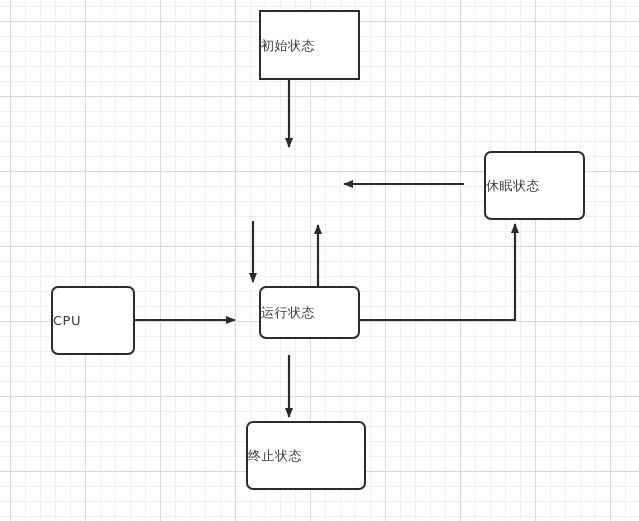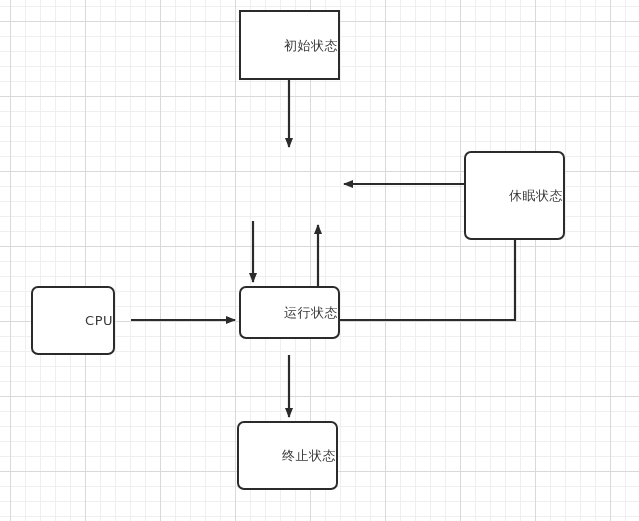--- a/index.html
+++ b/index.html
@@ -22,25 +22,26 @@
     overflow: hidden;
     font-family: "DejaVu Sans", "Liberation Sans", sans-serif;
   }
   .node {
     position: absolute;
     box-sizing: border-box;
     background: #ffffff;
     border: 2px solid #2b2b2b;
     display: flex;
     align-items: center;
-    justify-content: flex-end;
+    justify-content: flex-start;
     color: #3a3a3a;
     font-size: 13px;
     letter-spacing: 0.5px;
     z-index: 3;
+    margin-left: 20px;
   }
   .node.rounded { border-radius: 7px; }
   .node.sharp { border-radius: 0; }
   .node-label {
     display: block;
     line-height: 1;
     white-space: nowrap;
   }
   .edge-svg {
     position: absolute;
@@ -72,29 +73,29 @@
         <path d="M 131,320 L 235,320" stroke-linecap="butt" stroke-linejoin="miter" marker-end="url(#arrowhead)"></path>
         <path d="M 289,355 L 289,417" stroke-linecap="butt" stroke-linejoin="miter" marker-end="url(#arrowhead)"></path>
       </g>
   </svg>
 
   <div class="node sharp" style="left:239px; top:10px; width:101px; height:70px;">
     <span class="node-label">初始状态</span>
   </div>
 
 
-  <div class="node rounded" style="left:464px; top:151px; width:101px; height:89px;">
+  <div class="node rounded" style="left:464px; top:151px; width:101px; height:69px;">
     <span class="node-label">休眠状态</span>
   </div>
 
   <div class="node rounded" style="left:31px; top:286px; width:84px; height:69px;">
     <span class="node-label">CPU</span>
   </div>
 
   <div class="node rounded" style="left:239px; top:286px; width:101px; height:53px;">
     <span class="node-label">运行状态</span>
   </div>
 
-  <div class="node rounded" style="left:237px; top:421px; width:101px; height:69px;font-family:Liberation Serif, serif;">
+  <div class="node rounded" style="left:226px; top:421px; width:120px; height:69px;font-family:Liberation Serif, serif;">
     <span class="node-label">终止状态</span>
   </div>
 
 </div>
 
 </body></html>

